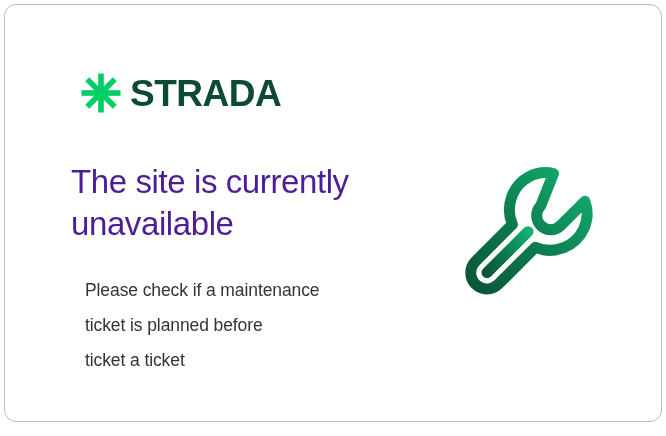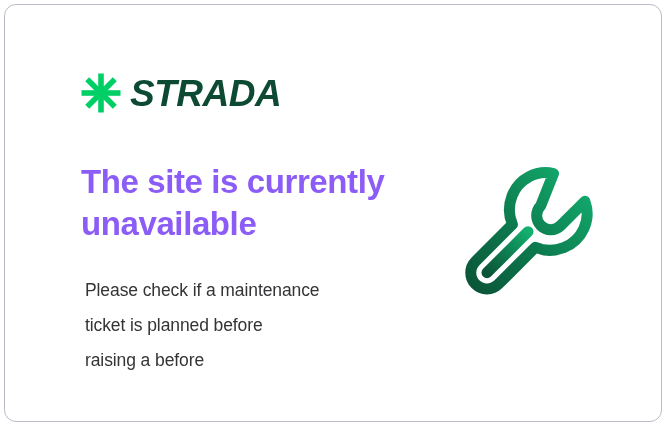--- a/index.html
+++ b/index.html
@@ -29,21 +29,20 @@
   }
 
   
   .logo-lockup {
     position: absolute;
     left: 76px;
     top: 68px;
     display: flex;
     align-items: center;
     gap: 9px;
-    font-style: italic;
   }
 
   .logo-mark {
     width: 40px;
     height: 40px;
     display: block;
     flex: 0 0 auto;
   }
 
   .logo-wordmark {
@@ -52,27 +51,27 @@
     font-weight: bold;
     color: #0d4a33;
     letter-spacing: -0.5px;
     line-height: 1;
     white-space: nowrap;
   }
 
   
   .headline {
     position: absolute;
-    left: 76px;
+    left: 66px;
     top: 156px;
     width: 330px;
     font-size: 33px;
-    font-weight: bold;
+    font-weight: normal;
     line-height: 1.26;
-    color: #8b5cf6;
+    color: #4c1d95;
     letter-spacing: -0.4px;
   }
 
   
   .body-copy {
     position: absolute;
     left: 80px;
     top: 268px;
     width: 310px;
     font-size: 17.5px;
@@ -128,21 +127,21 @@
     </span>
 
     <span class="logo-wordmark">STRADA</span>
   </div>
 
   <h1 class="headline">The site is currently unavailable</h1>
 
   <div class="body-copy">
     <span class="copy-line">Please check if a maintenance</span>
     <span class="copy-line">ticket is planned before</span>
-    <span class="copy-line">raising a before</span>
+    <span class="copy-line">ticket a ticket</span>
   </div>
 
   <div class="wrench-illustration">
     <svg viewBox="0 0 160 160" aria-hidden="true">
       <defs>
         <linearGradient id="wrenchGrad" x1="0" y1="1" x2="1" y2="0">
           <stop offset="0%" stop-color="#0a5538"></stop>
           <stop offset="45%" stop-color="#0d7a4e"></stop>
           <stop offset="100%" stop-color="#13b070"></stop>
         </linearGradient>

